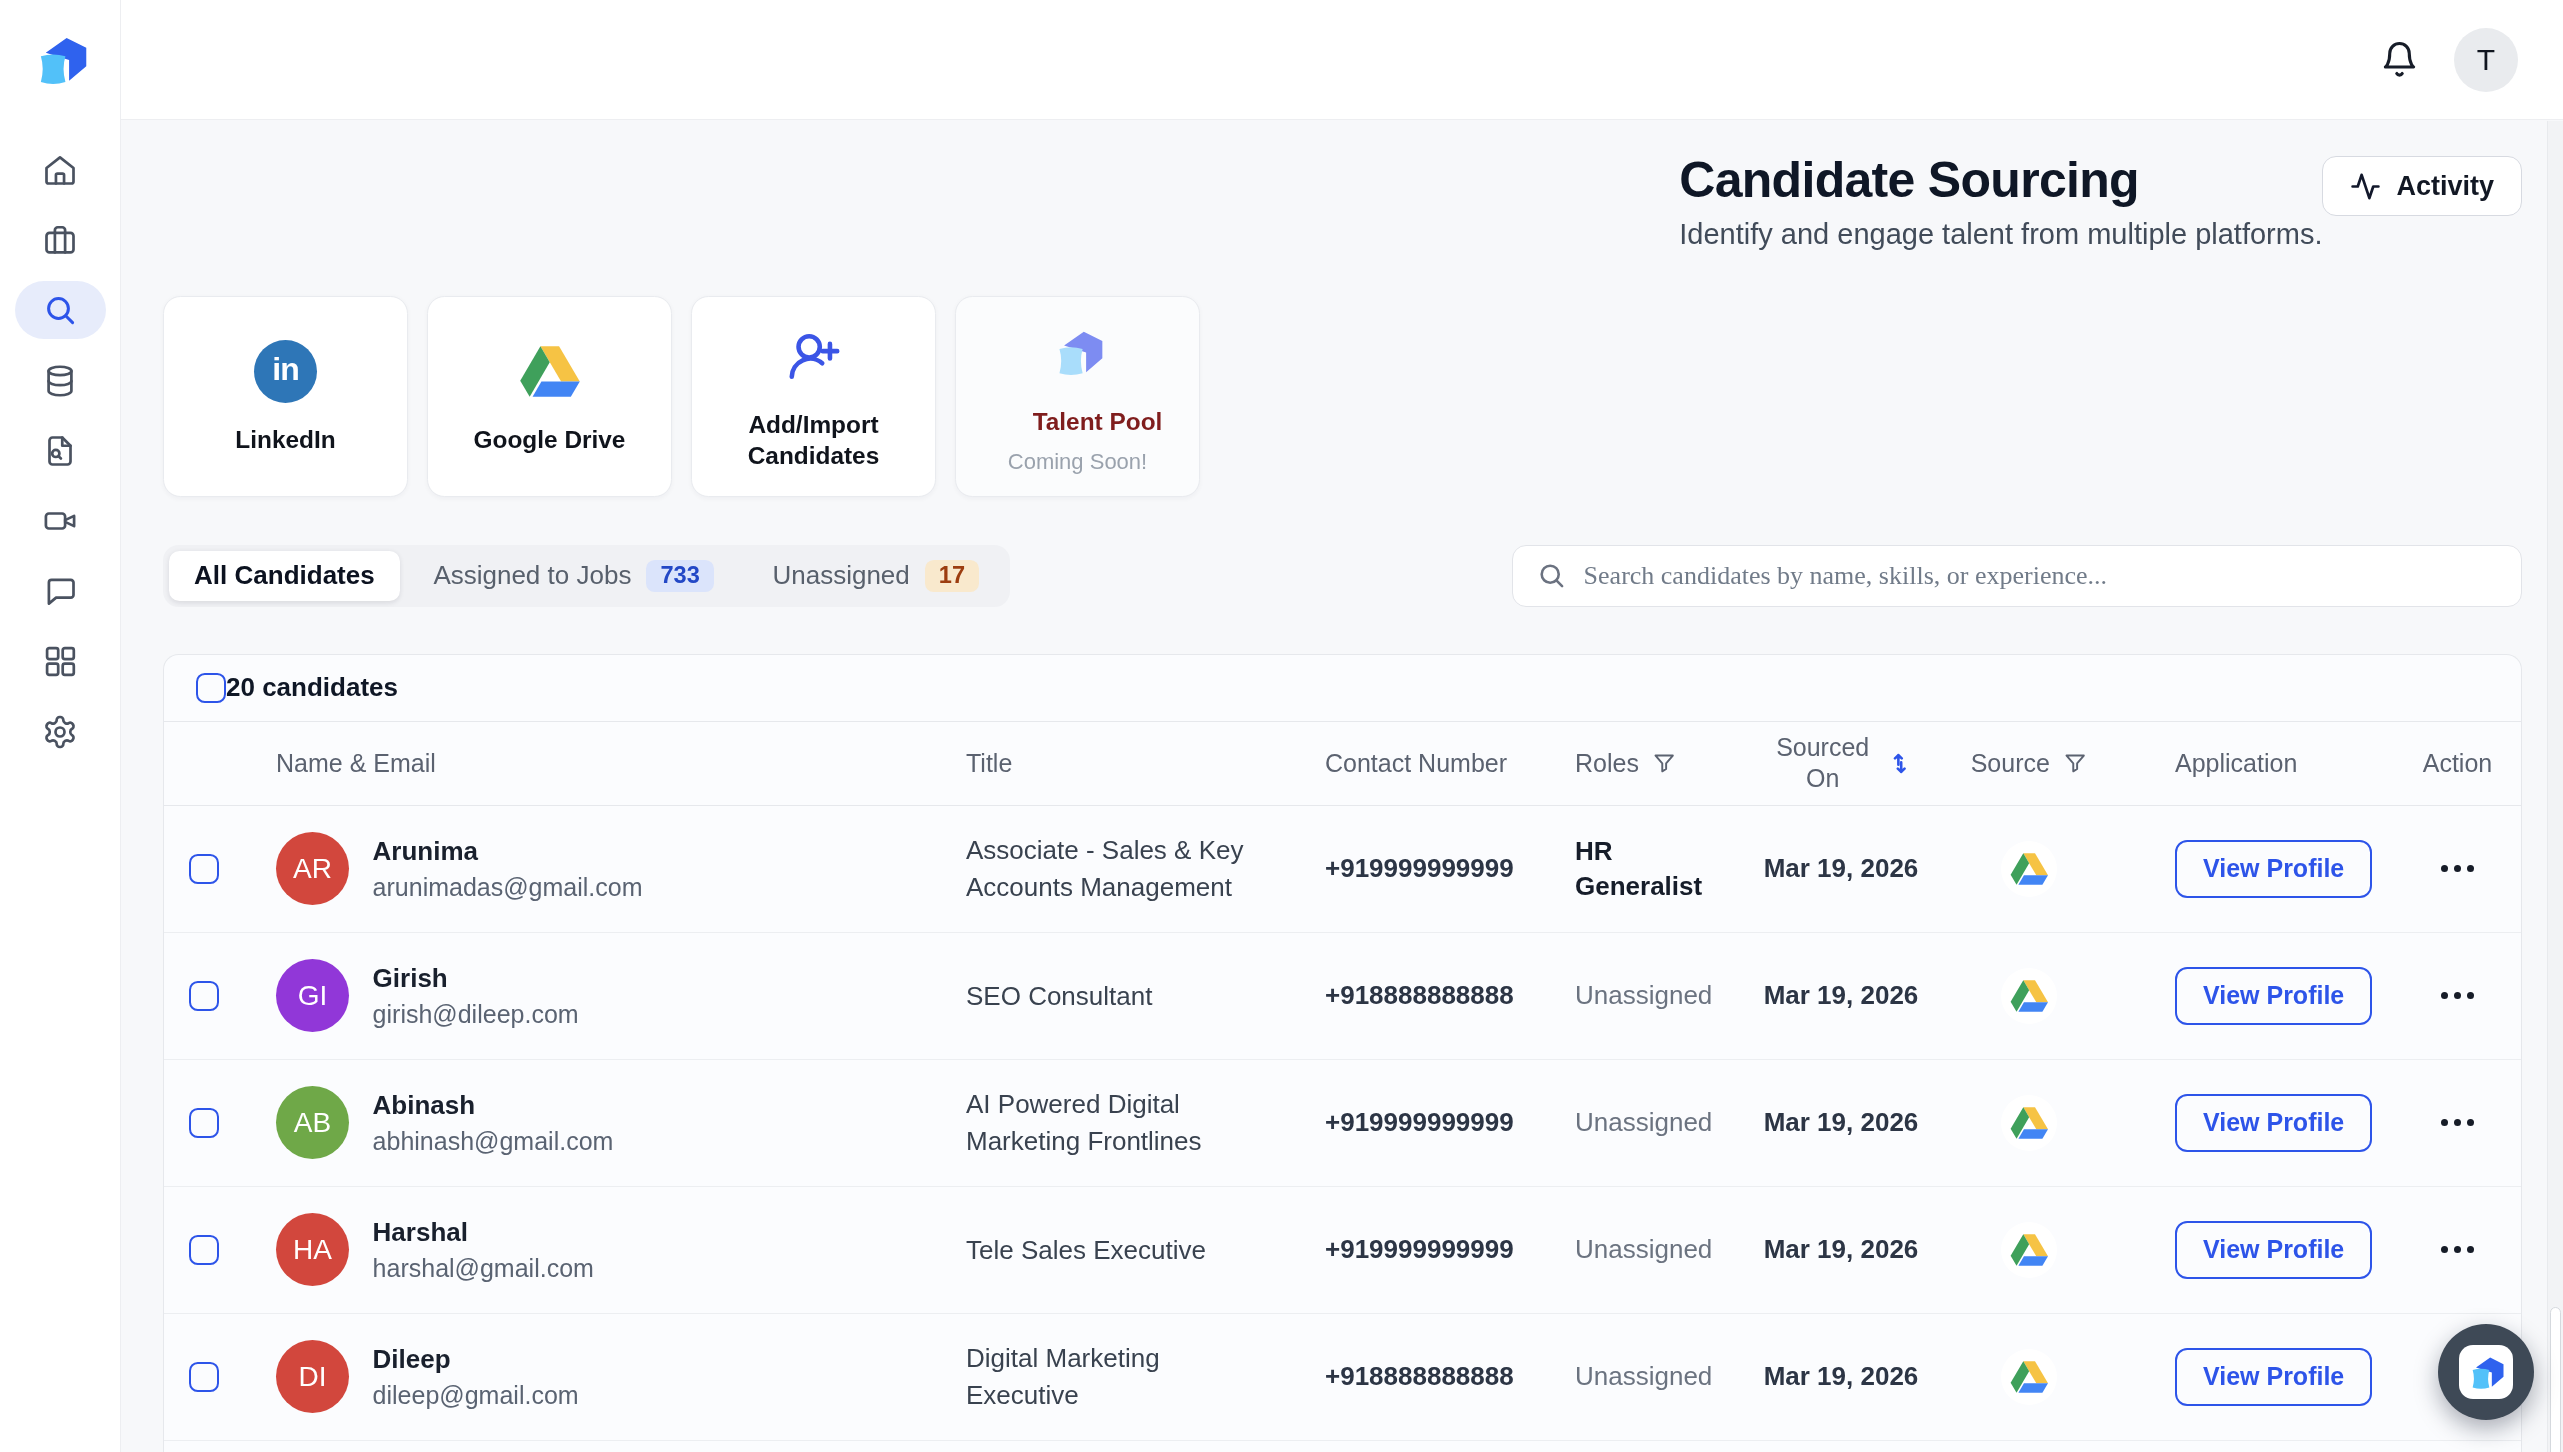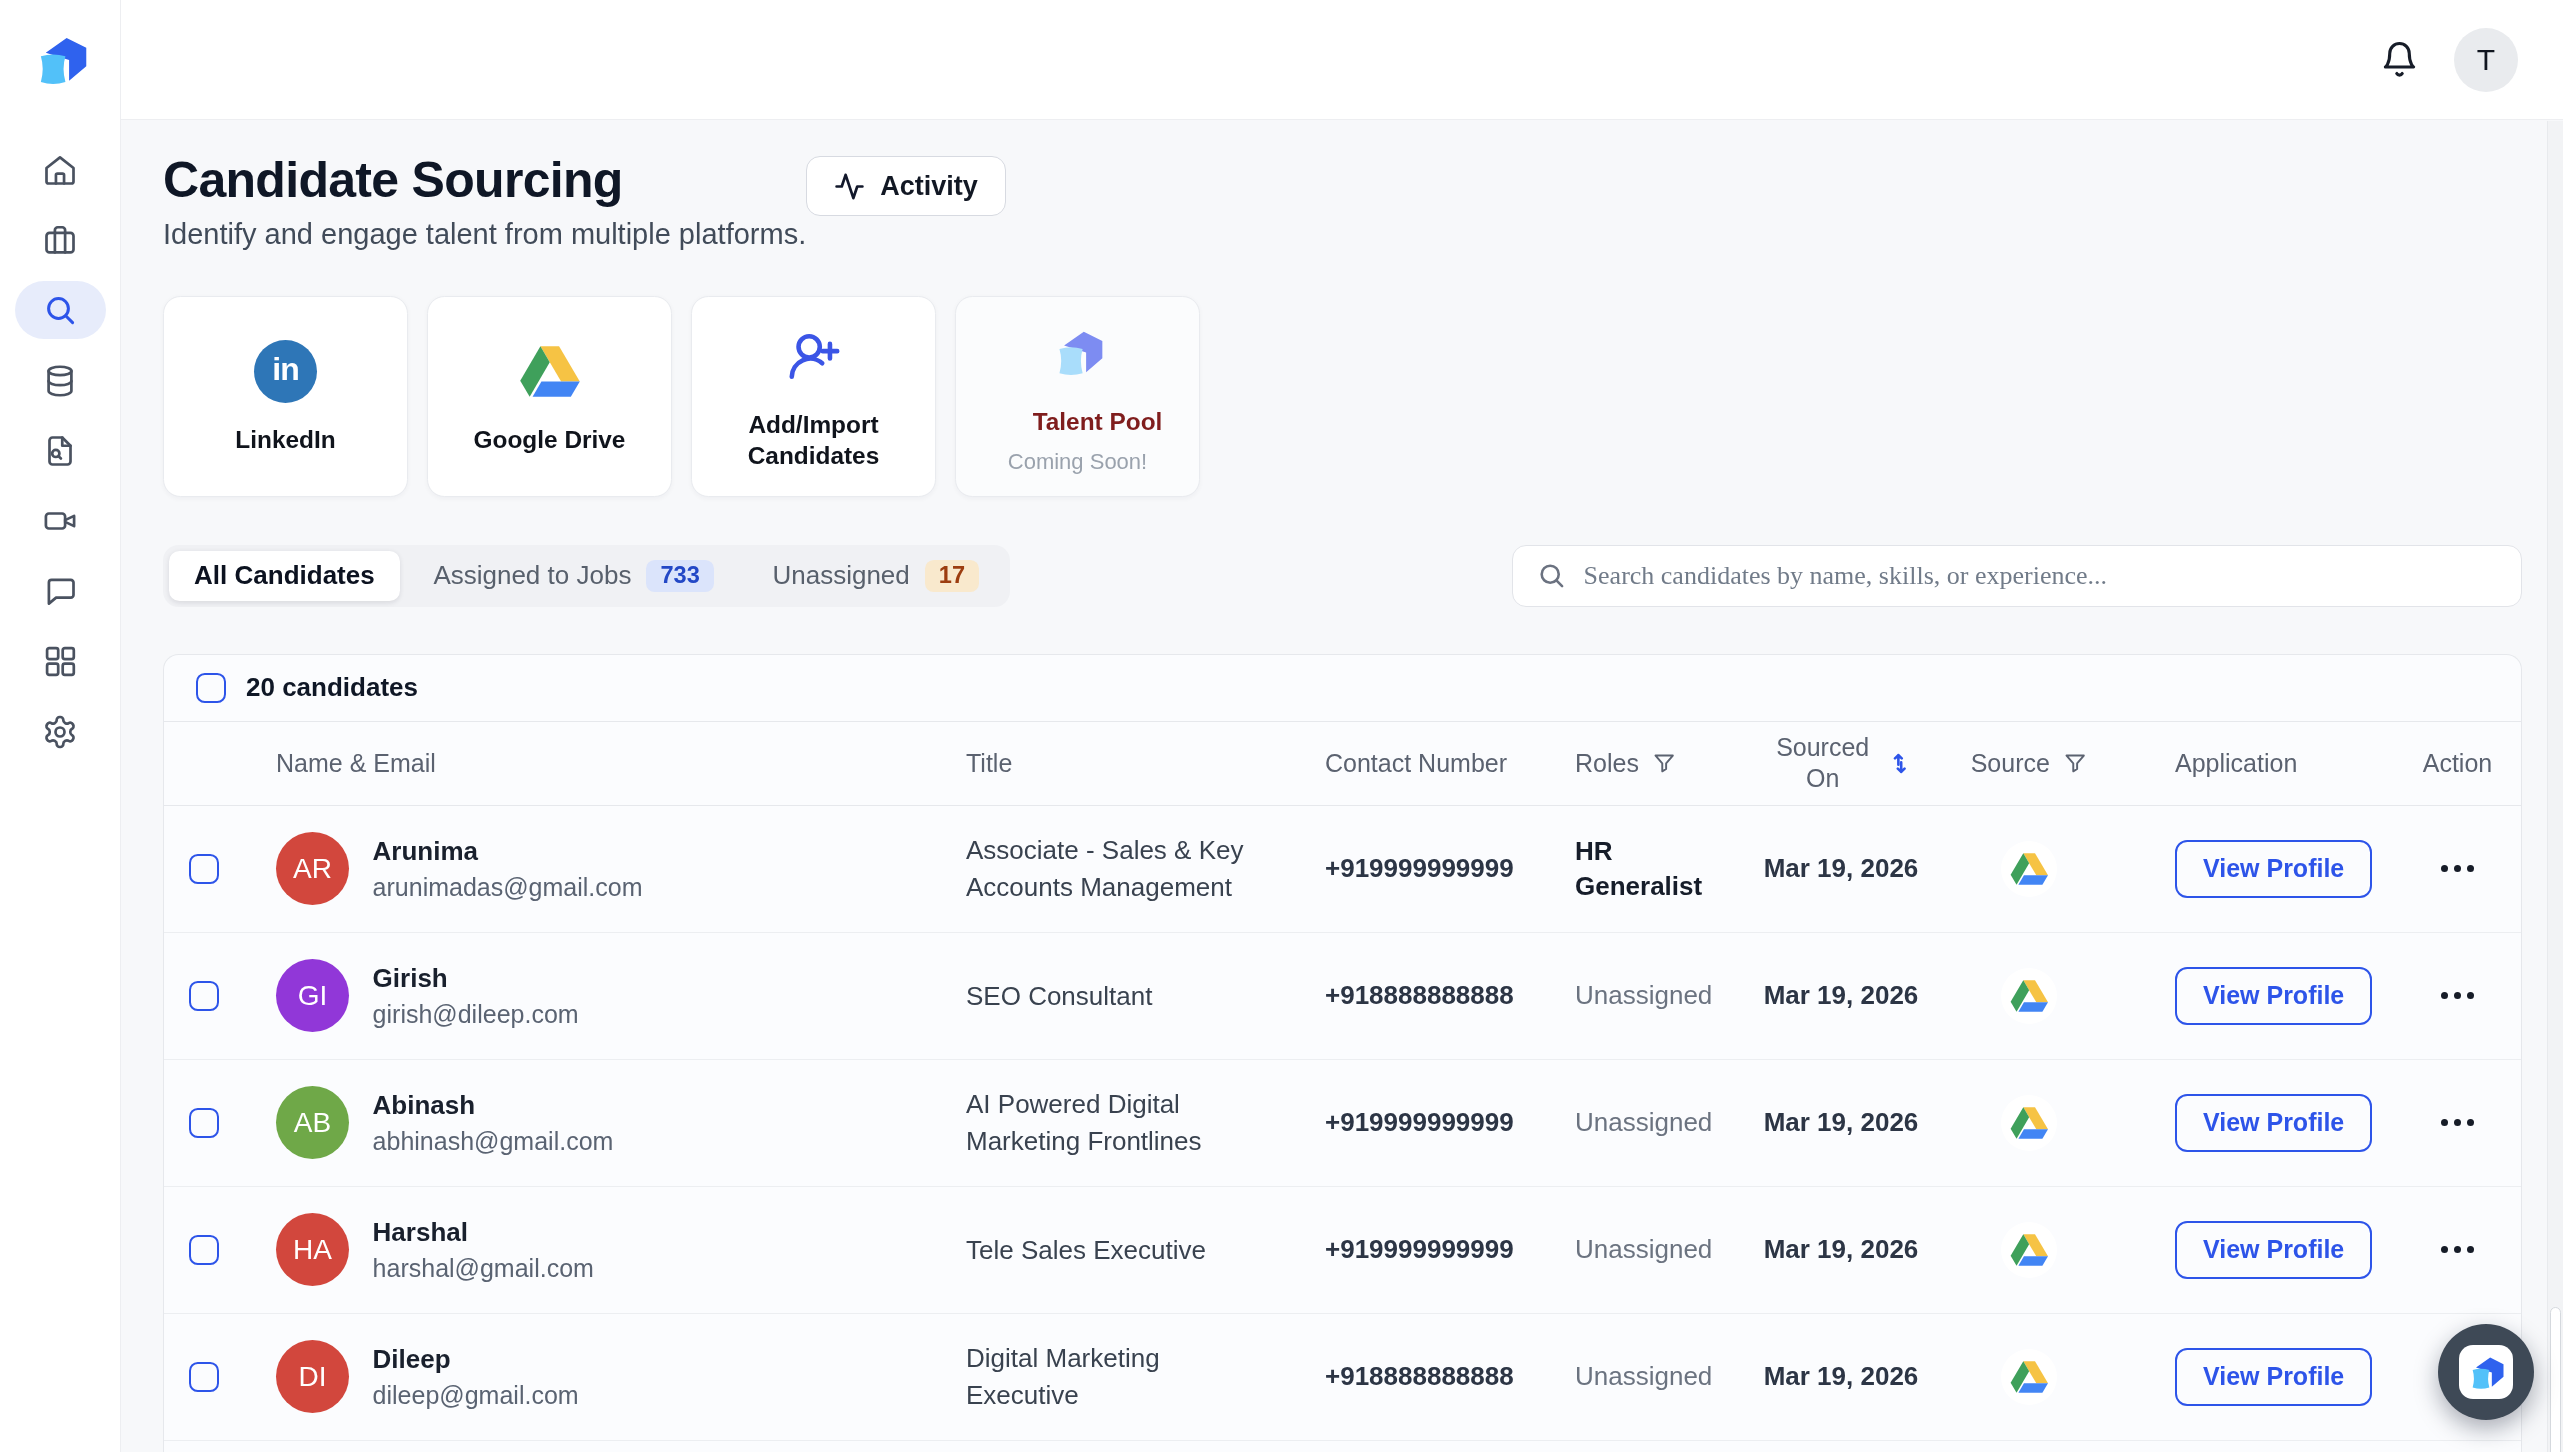--- a/index.html
+++ b/index.html
@@ -31,21 +31,21 @@
   .bell-btn svg { width:39px; height:39px; stroke:#171d29; stroke-width:1.9; fill:none;
     stroke-linecap:round; stroke-linejoin:round; }
   .avatar { width:64px; height:64px; border-radius:50%; background:#e9ebee;
     display:flex; align-items:center; justify-content:center;
     font-size:30px; font-weight:500; color:#10151f; cursor:pointer; }
 
   
   .content { position:absolute; left:121px; top:120px; right:0; bottom:0;
     padding:31px 41px 0 42px; overflow:hidden; }
 
-  .page-head { display:flex; justify-content:flex-start; align-items:flex-start; }
+  .page-head { display:flex; justify-content:flex-end; align-items:flex-start; }
   .page-title { font-size:50px; font-weight:700; color:#0f1726; letter-spacing:-0.7px; }
   .page-subtitle { font-size:29px; color:#414b59; margin-top:8.7px; }
   .activity-btn { margin-top:5.2px; height:60px; padding:0 27px; display:flex; align-items:center;
     gap:15px; background:#fff; border:1.7px solid #d7dae1; border-radius:14px;
     font-size:27px; font-weight:600; color:#12182 4; color:#121824; cursor:pointer;
     font-family:inherit; }
   .activity-btn svg { width:31px; height:31px; stroke:#12182b; stroke-width:2.1; fill:none;
     stroke-linecap:round; stroke-linejoin:round; }
 
   
@@ -80,21 +80,21 @@
     border-radius:14px; display:flex; align-items:center; padding:13px 23px; gap:16.6px;font-family:Liberation Serif, serif; }
   .search svg { width:31px; height:31px; stroke:#6b7280; stroke-width:2; fill:none;
     stroke-linecap:round; }
   .search input { flex:1; border:0; outline:0; background:transparent; font-size:26px;
     color:#2b3442; font-family:inherit; }
   .search input::placeholder { color:#717b89; }
 
   
   .table-card { margin-top:47px; background:#fbfcfe; border:1.7px solid #e6e8ec;
     border-bottom:0; border-radius:15.7px 15.7px 0 0; height:803px; overflow:hidden; }
-  .select-bar { height:66px; display:flex; align-items:center; gap:20px; padding:0 32px; }
+  .select-bar { height:66px; display:flex; align-items:center; padding:0 32px; }
   .select-label { font-size:26px; font-weight:600; color:#0f1726; }
   .checkbox { width:30px; height:30px; border:2.6px solid var(--accent); border-radius:8.7px;
     background:transparent; cursor:pointer; flex:none; }
 
   .grid-cols { display:grid;
     grid-template-columns:79px 701px 349px 249px 205px 188px 188px 271px 1fr; }
   .thead { border-top:1.7px solid #e6e8ec; border-bottom:1.7px solid #e6e8ec; height:85px;
     align-items:center; color:#5b6270; font-size:25px; font-weight:500; }
   .th { display:flex; align-items:center; }
   .h-name { padding-left:33px; }

